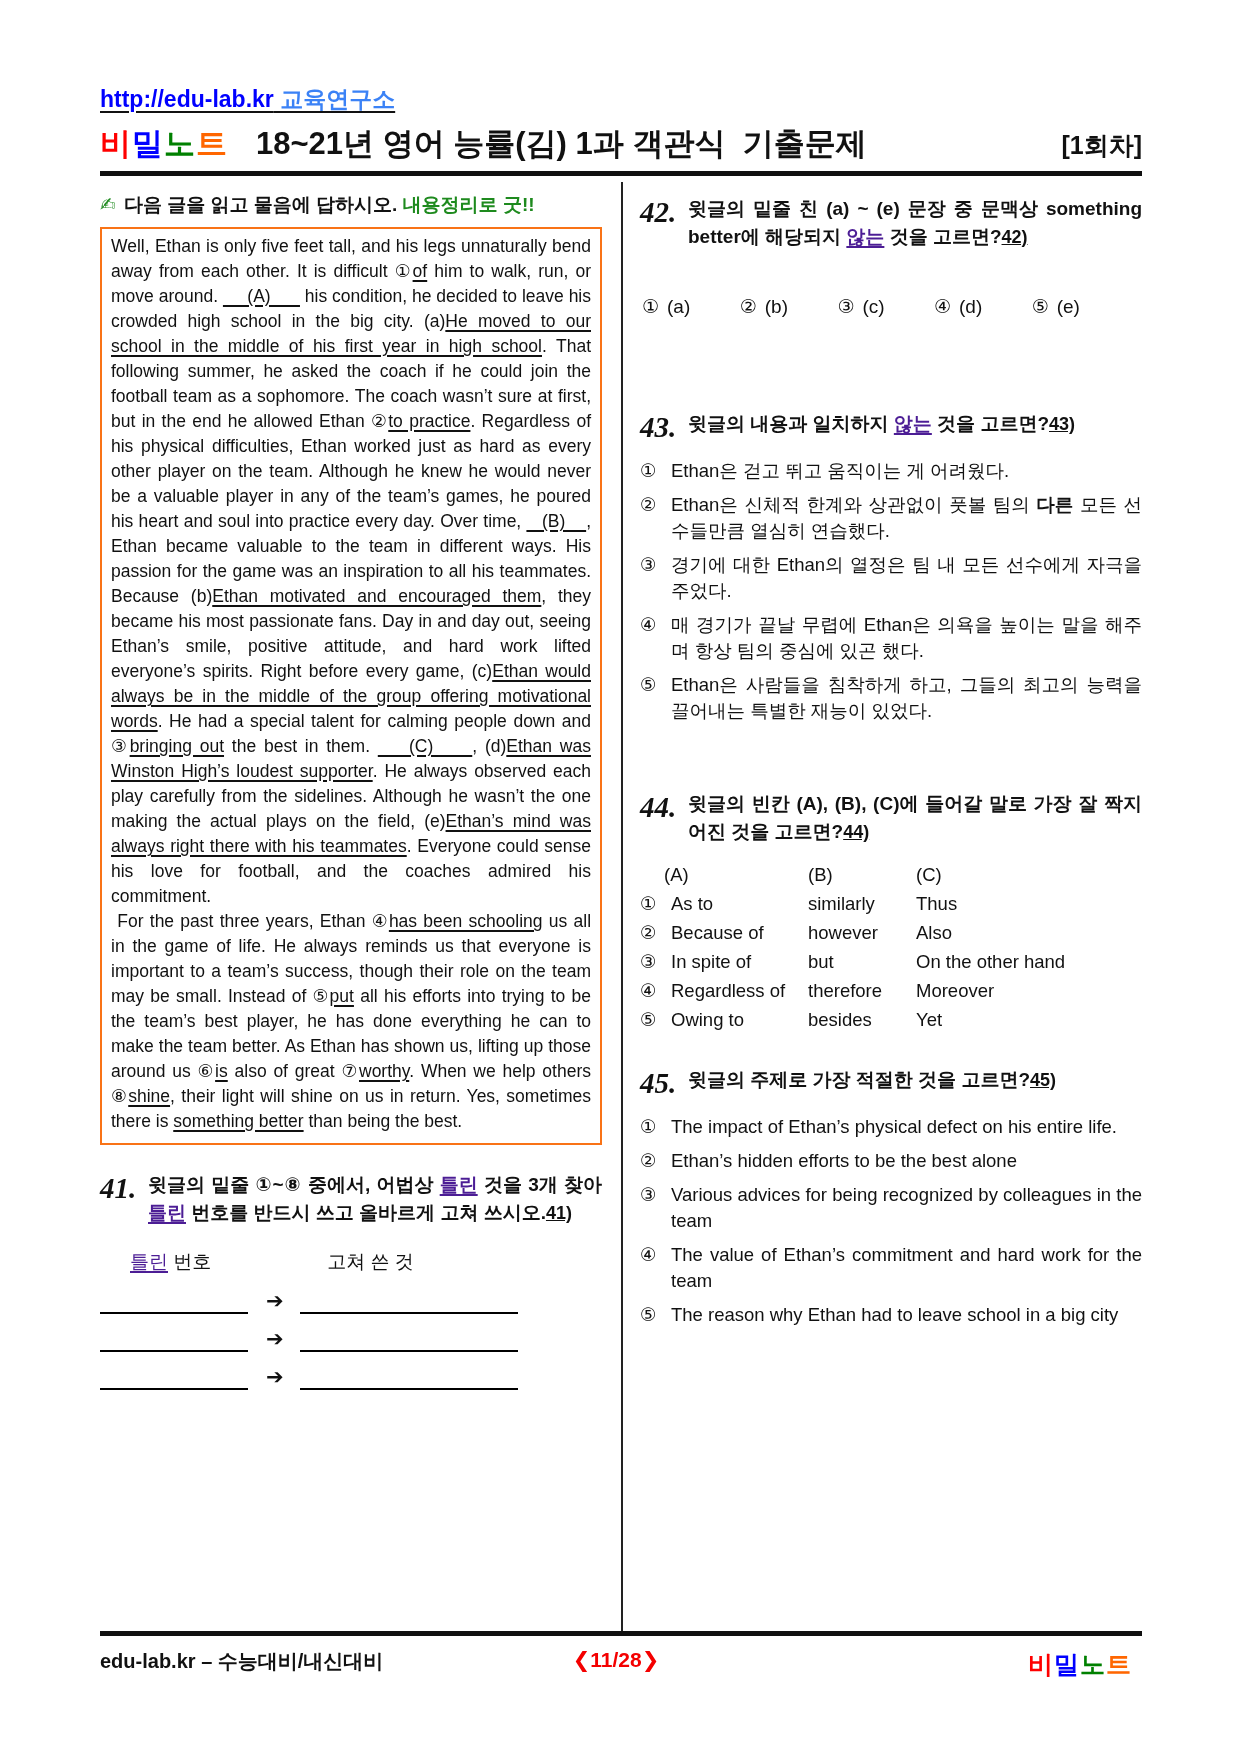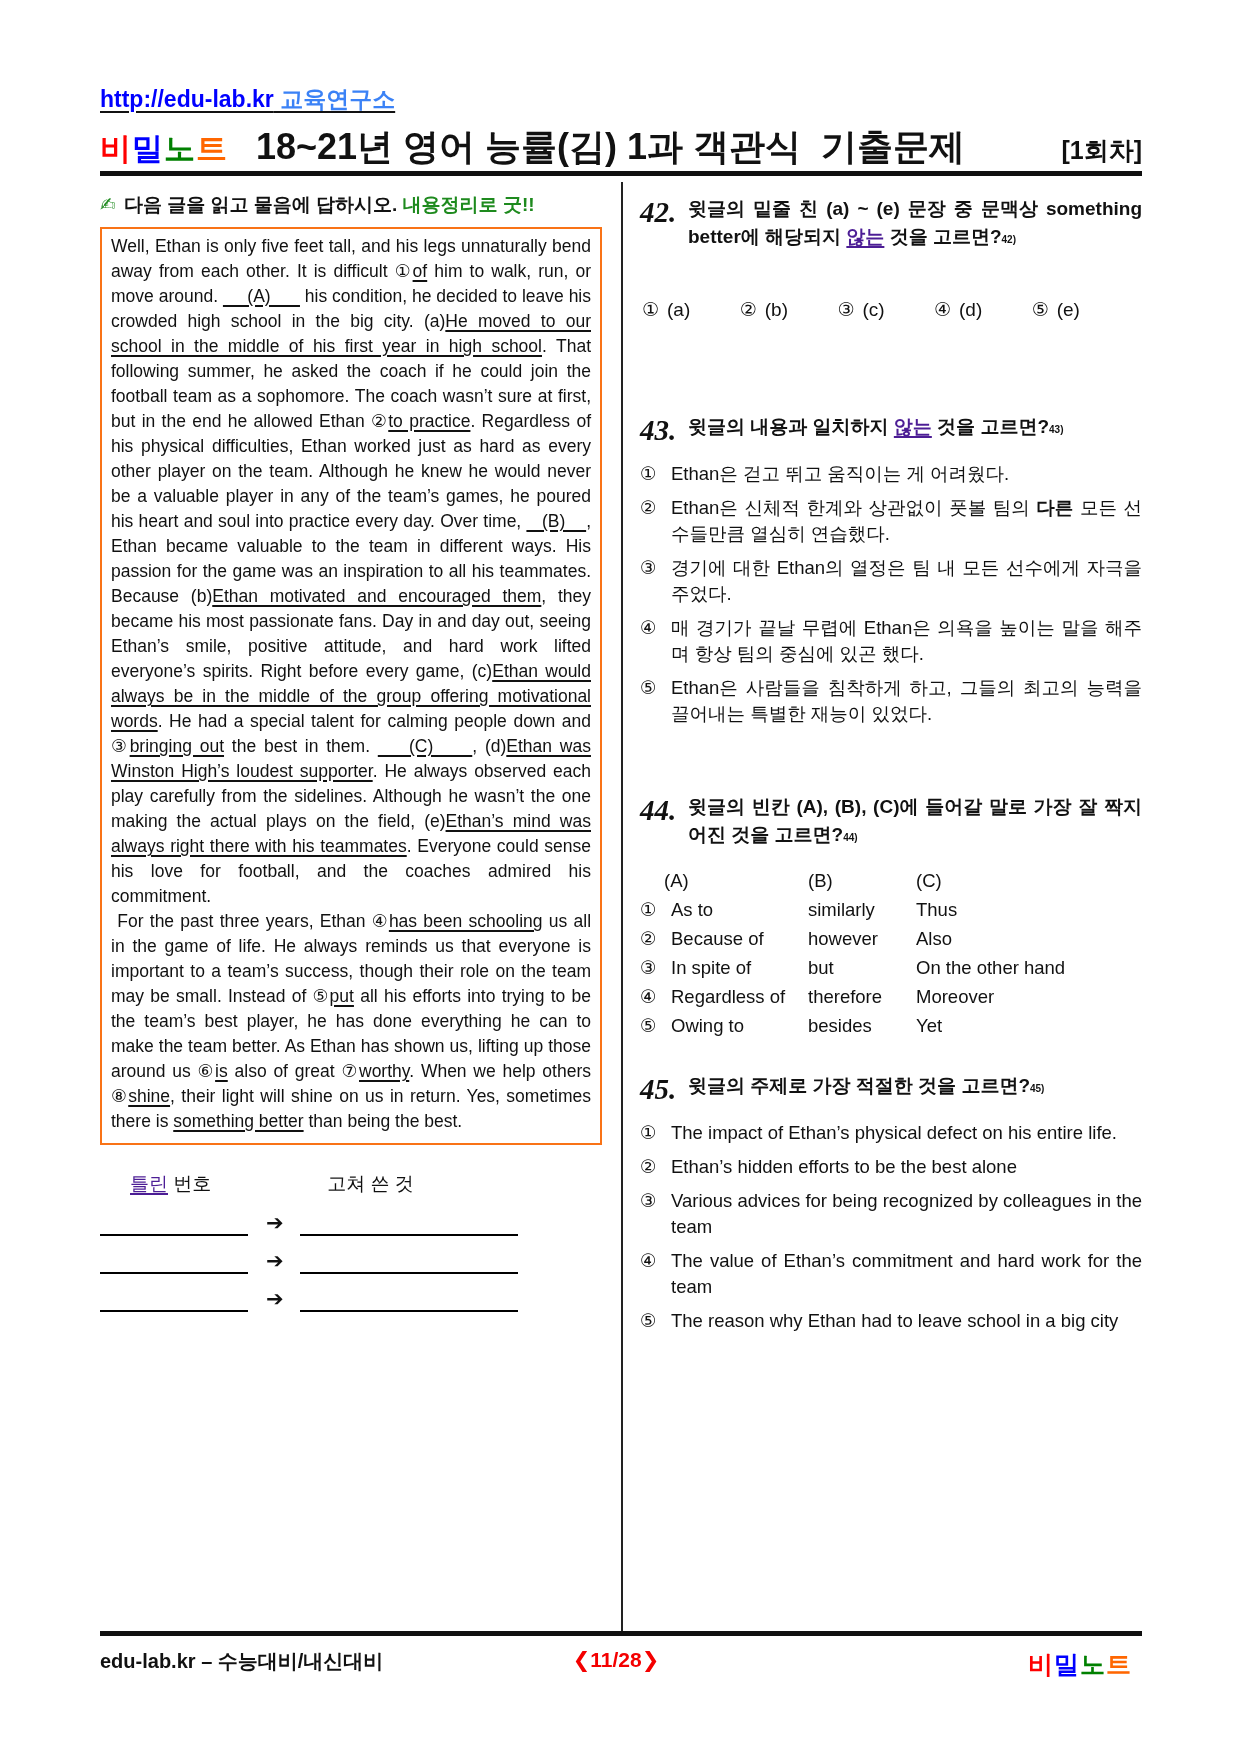--- a/index.html
+++ b/index.html
@@ -8,39 +8,39 @@
     font-family:"Liberation Sans","DejaVu Sans",sans-serif;color:#111;
     margin:0 auto;overflow:hidden;
   }
   
   .header{position:absolute;left:100px;right:98px;top:84px;}
   .url-line{font-size:23px;font-weight:bold;text-decoration:underline;text-underline-offset:4px;text-decoration-thickness:2px;}
   .url{color:#0000ff;}
   .org{color:#3b82f6;text-align:right;}
   .title-line{display:flex;align-items:baseline;margin-top:8px;}
   .logo{font-size:31px;font-weight:bold;letter-spacing:1px;white-space:nowrap;}
-  .doc-title{font-size:36px;font-weight:bold;margin-left:28px;white-space:nowrap;}
+  .doc-title{font-size:31px;font-weight:bold;margin-left:28px;white-space:nowrap;}
   .round{margin-left:auto;font-size:25px;font-weight:bold;}
   .header-rule{position:absolute;left:100px;right:98px;top:171px;height:5px;background:#101010;}
   
   .columns{position:absolute;left:100px;right:98px;top:182px;height:1449px;}
   .divider{position:absolute;left:521px;top:0;height:100%;width:2px;background:#222;}
   .col-left{position:absolute;left:0;top:0;width:502px;}
   .col-right{position:absolute;left:540px;top:0;right:0;}
   
   .instruction{margin-top:10px;font-size:19px;font-weight:bold;}
   .icon-pencil{color:#1e8a1e;margin-right:8px;font-weight:normal;}
   .hl-green{color:#1e8a1e;}
   
   .passage-box{margin-top:9px;border:2px solid #f97316;padding:5px 9px 9px 9px;}
   .passage-box p{margin:0;font-size:17.5px;line-height:25px;text-align:justify;}
   .s-u{text-decoration:underline;text-underline-offset:3px;text-decoration-thickness:1.6px;}
   .s-r{color:#4c1d95;text-decoration:underline;text-underline-offset:3px;text-decoration-thickness:1.6px;}
   .s-b{font-weight:bold;}
-  .s-sup{font-size:10px;font-weight:bold;}
+  .s-sup{font-size:18px;font-weight:bold;text-decoration:underline;}
   
   .q-block{}
   .q-head{display:flex;}
   .q-num{font-family:"Liberation Serif","DejaVu Serif",serif;font-style:italic;font-weight:bold;
          font-size:29px;width:48px;flex:none;line-height:1;padding-top:3px;}
   .q-stem{font-size:19px;font-weight:bold;line-height:28px;text-align:justify;flex:1;}
   
   .q41{margin-top:26px;}
   .answer-table{margin-top:22px;font-size:19px;}
   .at-header{display:flex;align-items:center;}
@@ -105,20 +105,24 @@
         <span class="icon-pencil">✍</span><span>다음 글을 읽고 물음에 답하시오.</span>
         <span class="hl-green">내용정리로 굿!!</span>
       </div>
 
       <div class="passage-box">
         <p><span>Well, Ethan is only five feet tall, and his legs unnaturally bend away from each other. It is difficult ①</span><span class="s-u">of</span><span> him to walk, run, or move around. </span><span class="s-u">&nbsp;&nbsp;&nbsp;&nbsp;&nbsp;(A)&nbsp;&nbsp;&nbsp;&nbsp;&nbsp;&nbsp;</span><span> his condition, he decided to leave his crowded high school in the big city. (a)</span><span class="s-u">He moved to our school in the middle of his first year in high school</span><span>. That following summer, he asked the coach if he could join the football team as a sophomore. The coach wasn’t sure at first, but in the end he allowed Ethan ②</span><span class="s-u">to practice</span><span>. Regardless of his physical difficulties, Ethan worked just as hard as every other player on the team. Although he knew he would never be a valuable player in any of the team’s games, he poured his heart and soul into practice every day. Over time, </span><span class="s-u">&nbsp;&nbsp;&nbsp;(B)&nbsp;&nbsp;&nbsp;&nbsp;</span><span>, Ethan became valuable to the team in different ways. His passion for the game was an inspiration to all his teammates. Because (b)</span><span class="s-u">Ethan motivated and encouraged them</span><span>, they became his most passionate fans. Day in and day out, seeing Ethan’s smile, positive attitude, and hard work lifted everyone’s spirits. Right before every game, (c)</span><span class="s-u">Ethan would always be in the middle of the group offering motivational words</span><span>. He had a special talent for calming people down and ③</span><span class="s-u">bringing out</span><span> the best in them. </span><span class="s-u">&nbsp;&nbsp;&nbsp;&nbsp;(C)&nbsp;&nbsp;&nbsp;&nbsp;&nbsp;</span><span>, (d)</span><span class="s-u">Ethan was Winston High’s loudest supporter</span><span>. He always observed each play carefully from the sidelines. Although he wasn’t the one making the actual plays on the field, (e)</span><span class="s-u">Ethan’s mind was always right there with his teammates</span><span>. Everyone could sense his love for football, and the coaches admired his commitment.</span></p>
         <p><span>&nbsp;For the past three years, Ethan ④</span><span class="s-u">has been schooling</span><span> us all in the game of life. He always reminds us that everyone is important to a team’s success, though their role on the team may be small. Instead of ⑤</span><span class="s-u">put</span><span> all his efforts into trying to be the team’s best player, he has done everything he can to make the team better. As Ethan has shown us, lifting up those around us ⑥</span><span class="s-u">is</span><span> also of great ⑦</span><span class="s-u">worthy</span><span>. When we help others ⑧</span><span class="s-u">shine</span><span>, their light will shine on us in return. Yes, sometimes there is </span><span class="s-u">something better</span><span> than being the best.</span></p>
       </div>
 
       <div class="q-block q41">
+        <div class="q-head">
+          <span class="q-num">41.</span>
+          <span class="q-stem"><span>윗글의 밑줄 ①~⑧ 중에서, 어법상 </span><span class="s-r">틀린</span><span> 것을 3개 찾아 </span><span class="s-r">틀린</span><span> 번호를 반드시 쓰고 올바르게 고쳐 쓰시오.</span><span class="s-sup">41)</span></span>
+        </div>
         <div class="answer-table">
           <div class="at-header">
             <span class="at-h1"><span class="s-r">틀린</span><span> 번호</span></span>
             <span class="at-h2">고쳐 쓴 것</span>
           </div>
           <div class="at-row">
             <span class="blank-l"></span>
             <span class="arrow">➔</span>
             <span class="blank-r"></span>
           </div>

